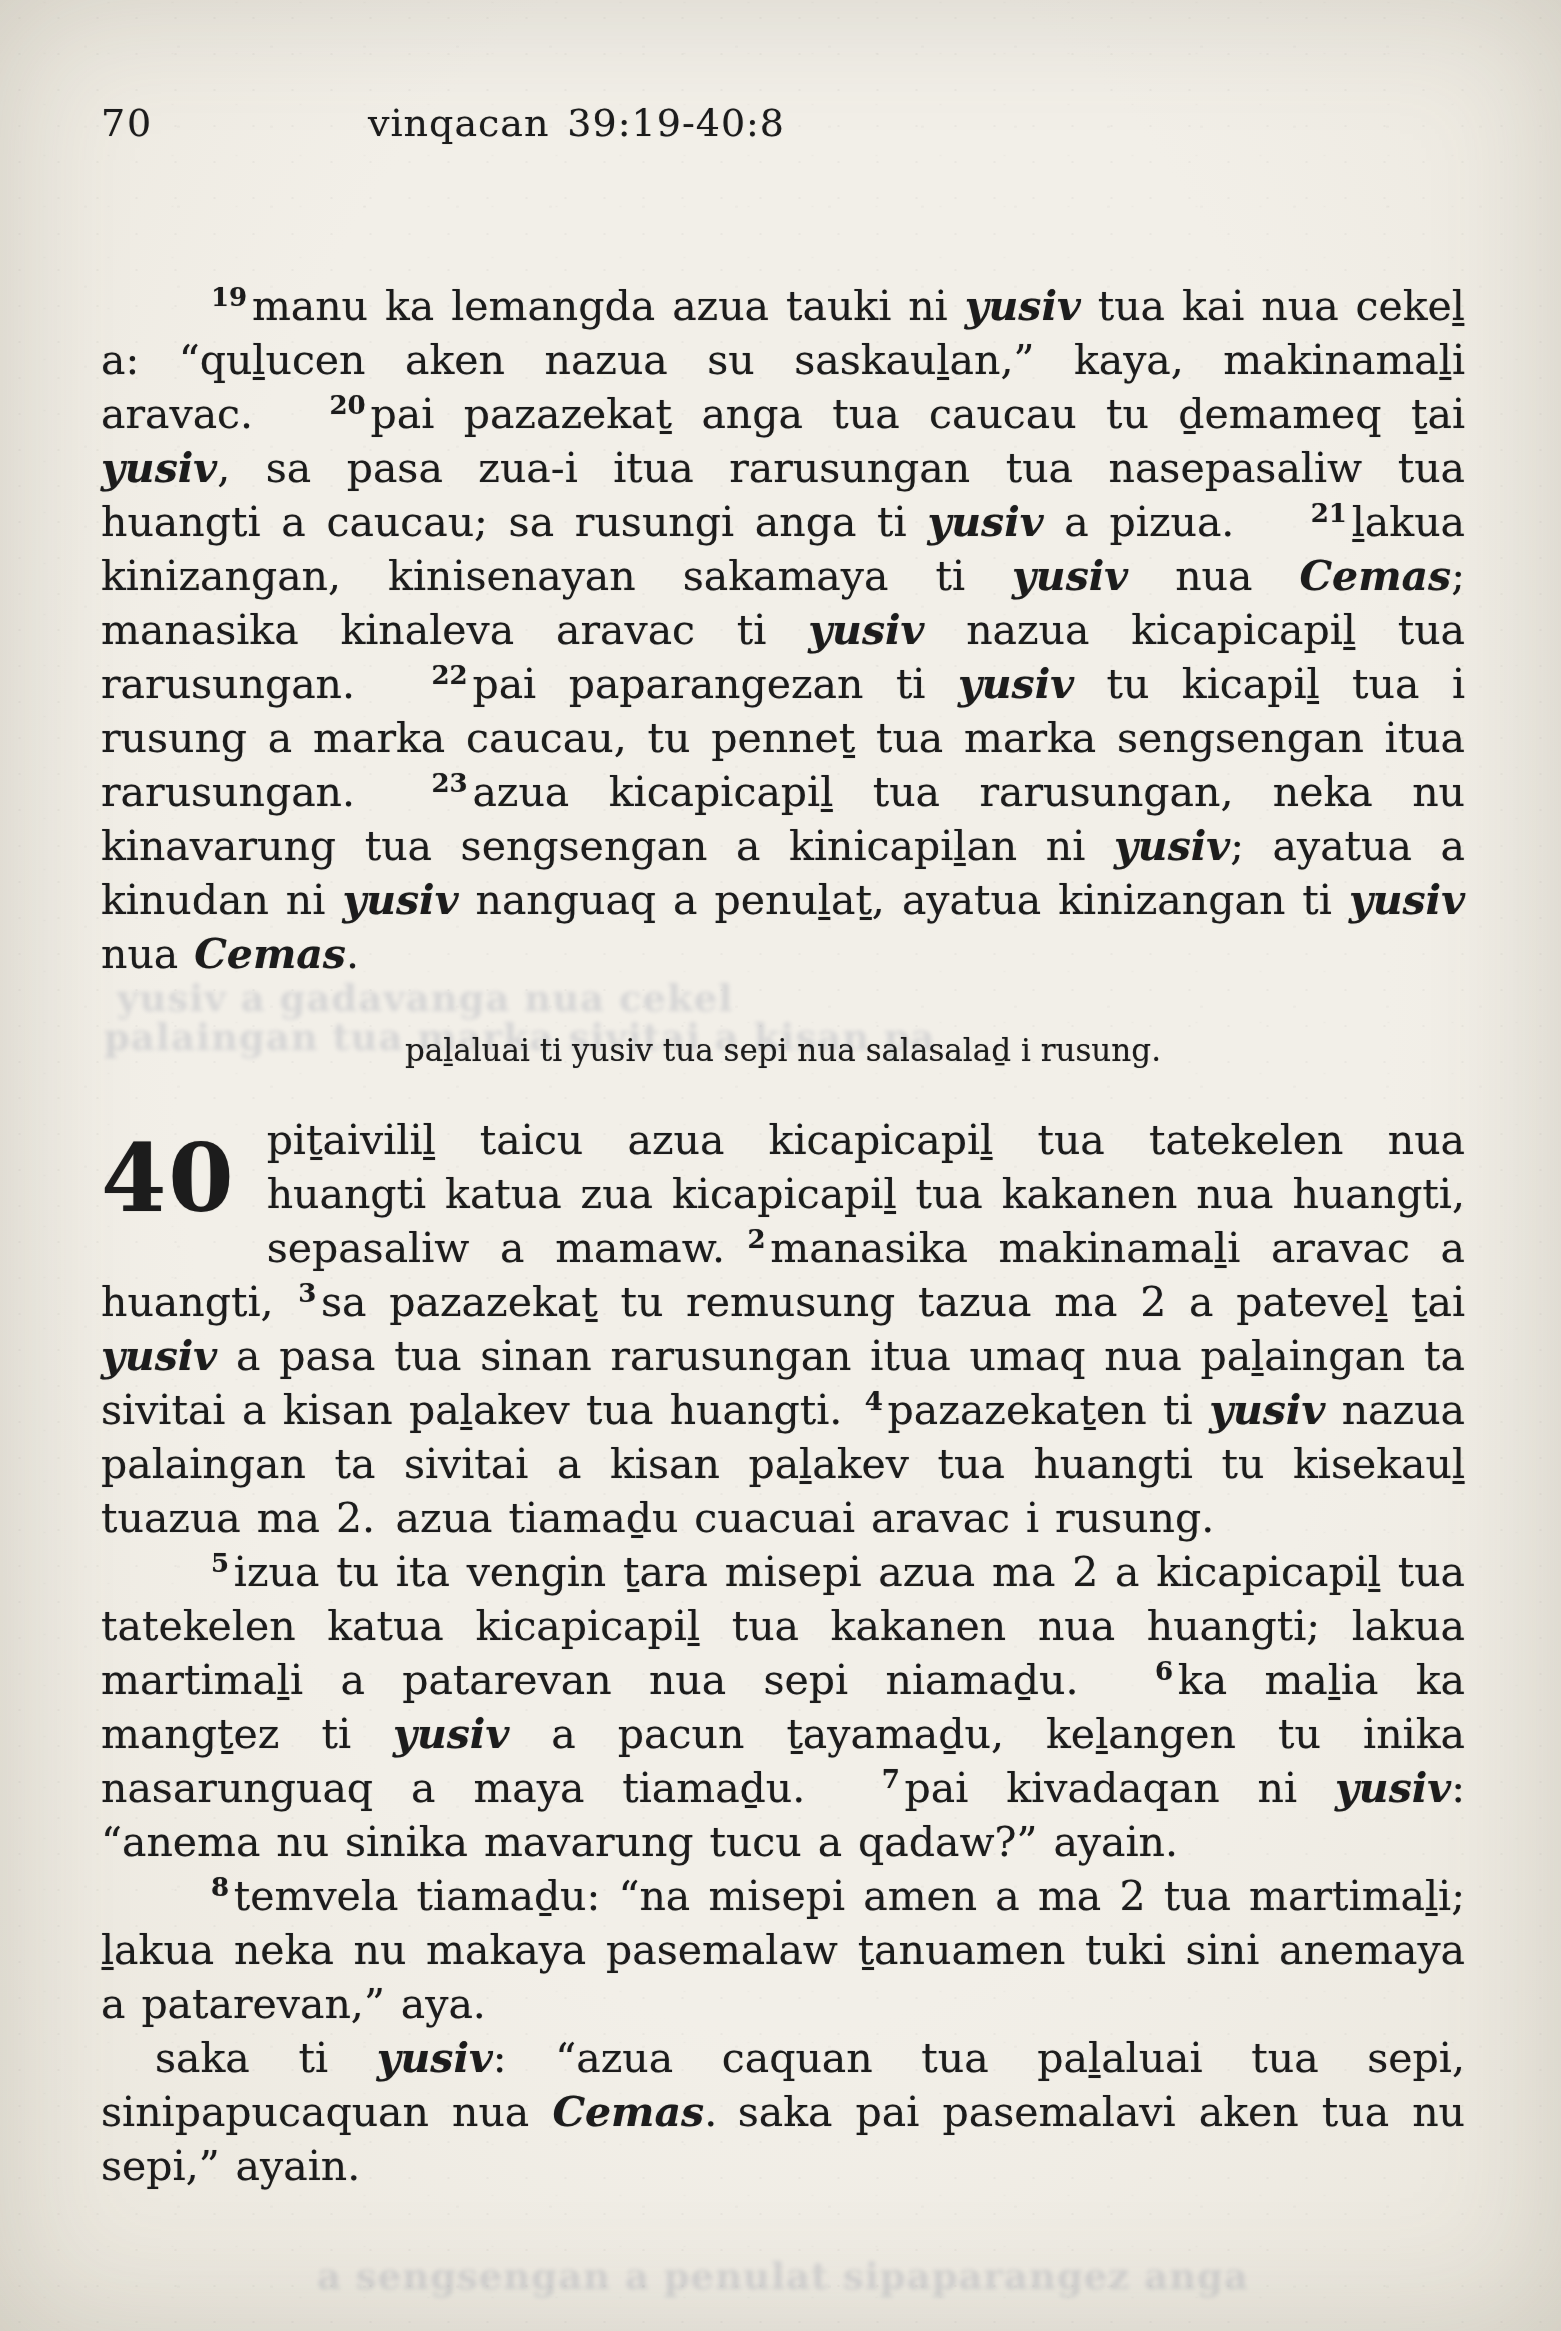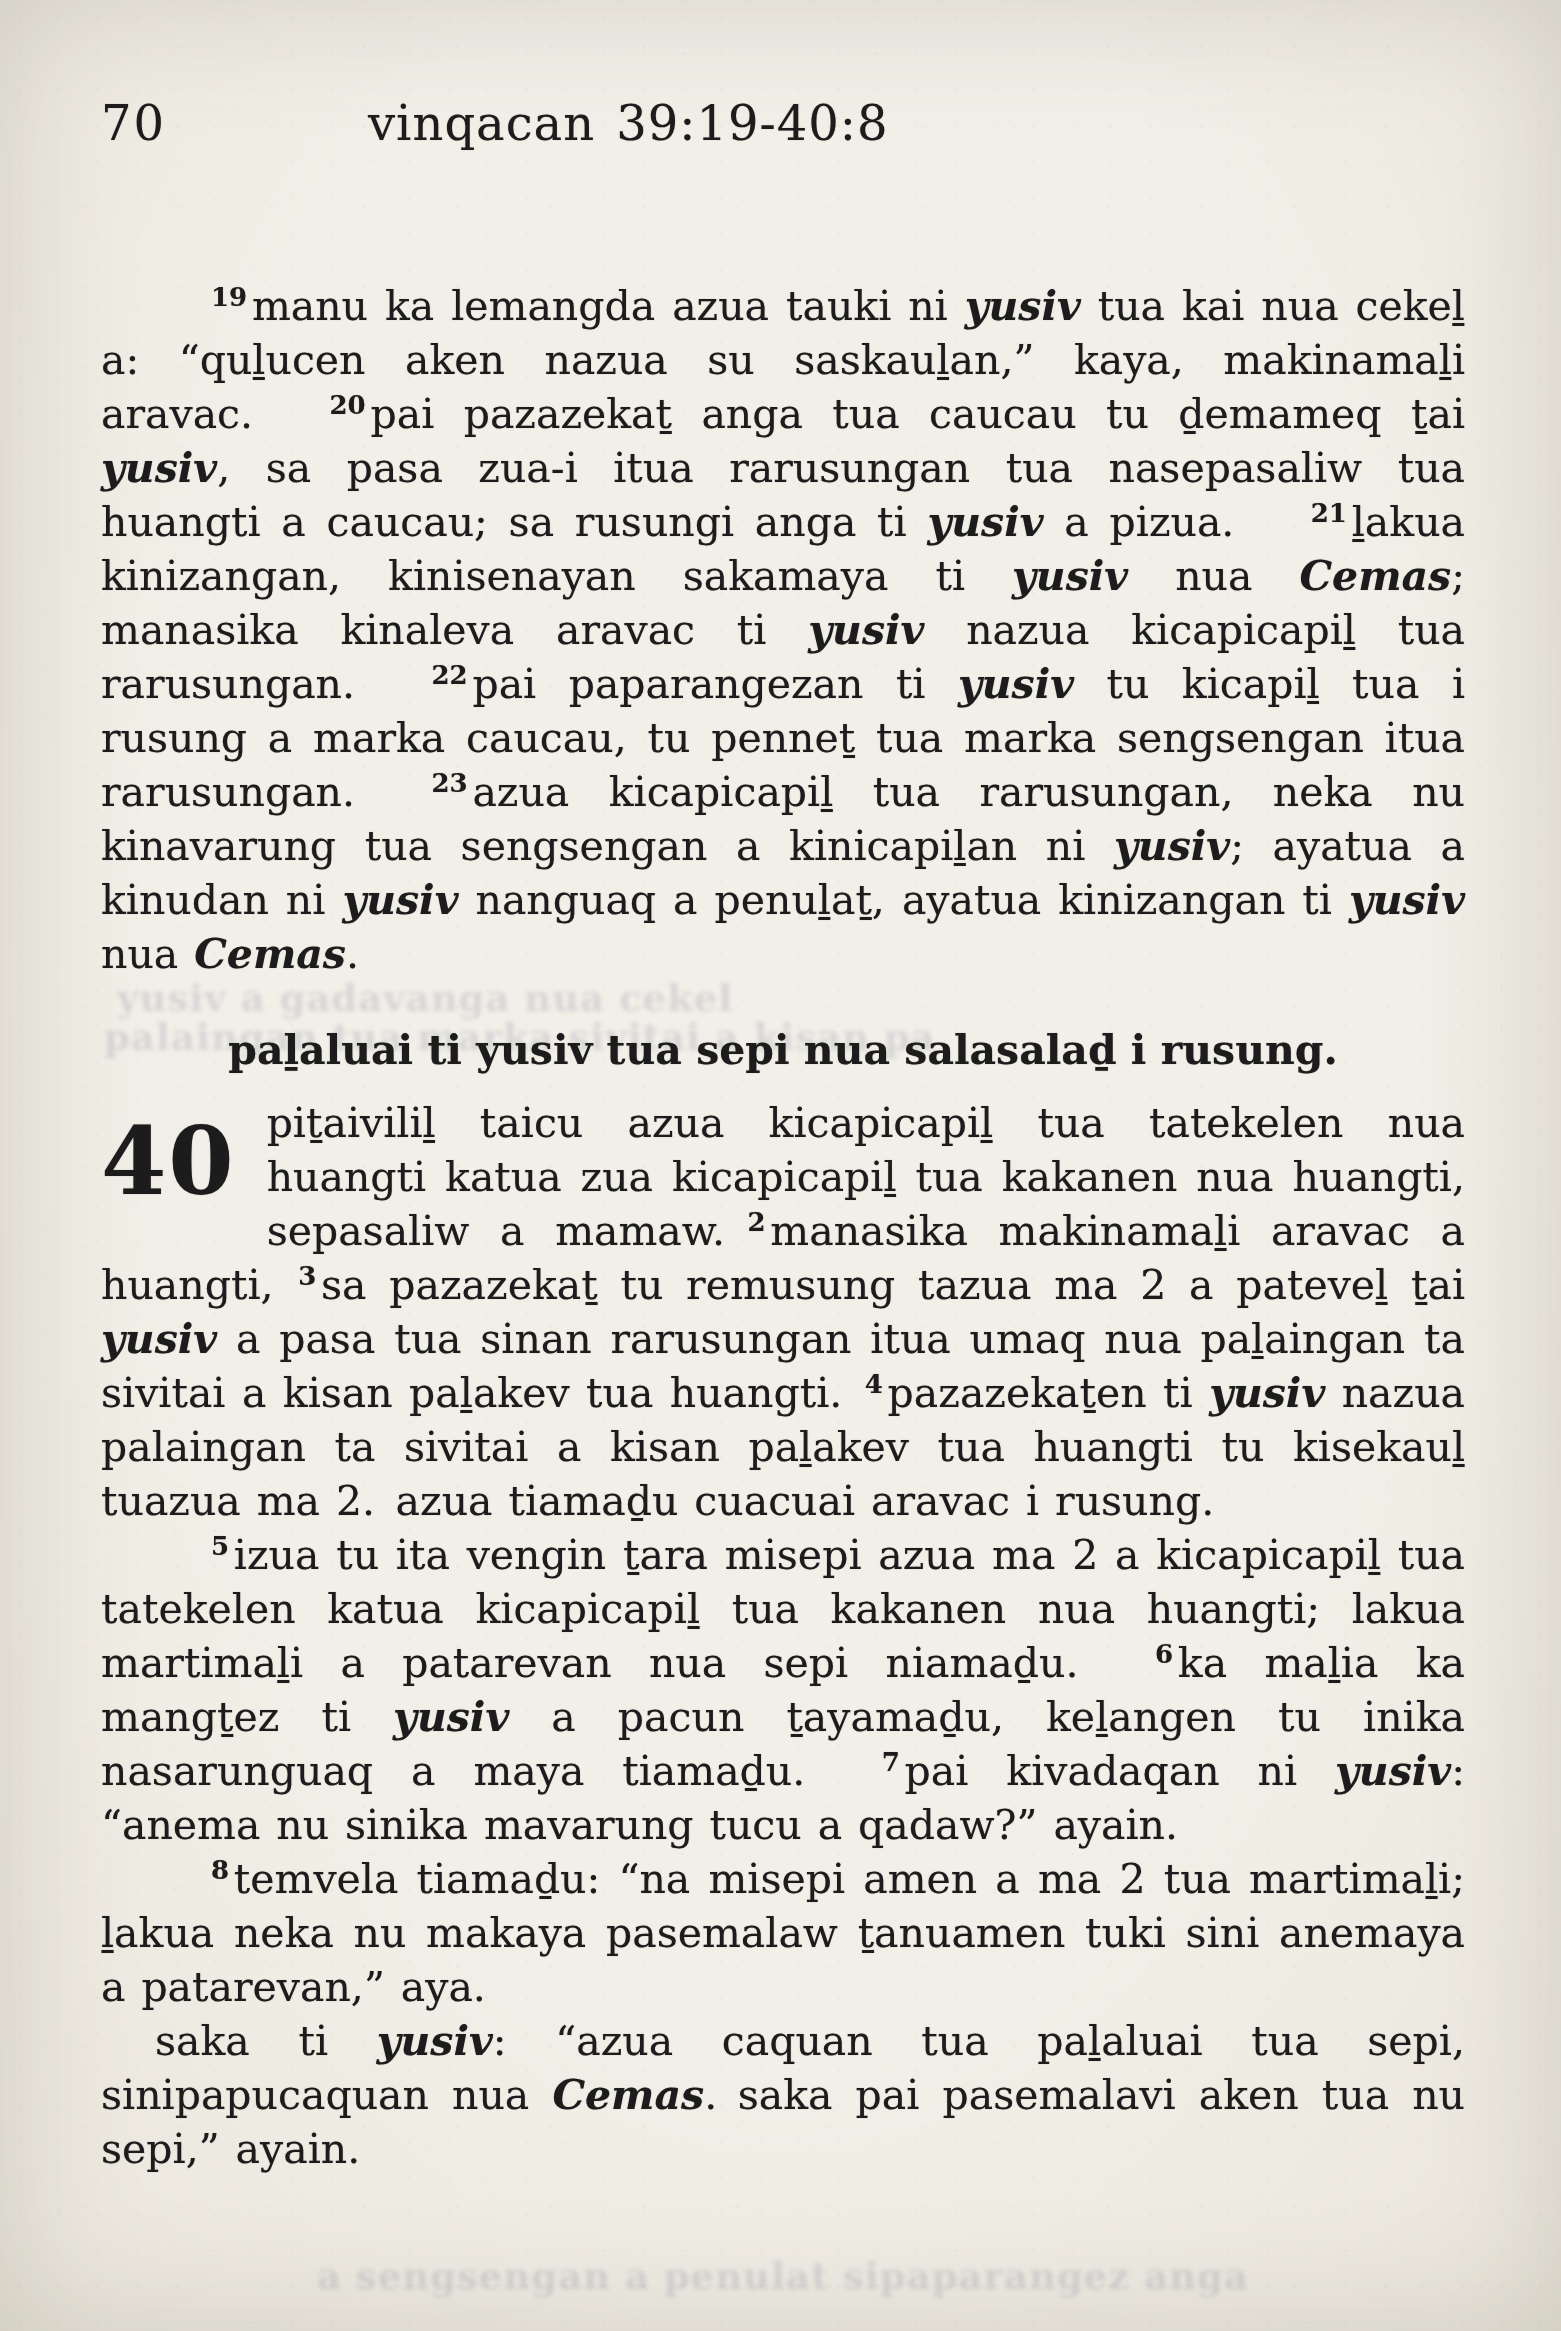--- a/index.html
+++ b/index.html
@@ -20,21 +20,21 @@
     position: absolute; inset: 0; pointer-events: none; opacity: .6;
     background-image:
       radial-gradient(rgba(60,60,60,.08) 1px, transparent 1.3px),
       radial-gradient(rgba(80,80,80,.06) 1px, transparent 1.5px),
       radial-gradient(rgba(40,40,40,.05) 1.2px, transparent 1.8px);
     background-size: 39px 36px, 64px 51px, 93px 80px;
     background-position: 0 0, 12.5px 28px, 39px 6.7px;
   }
   .running-header {
     position: absolute; top: 98px; left: 101px; right: 96px; height: 50px;
-    font-size: 48px; line-height: 50px;
+    font-size: 38px; line-height: 50px;
     text-shadow: 0 0 1px rgba(25,25,25,.4);
   }
   .page-num { position: absolute; left: 0; top: 0; letter-spacing: 1.9px; }
   .running-head { position: absolute; left: 267px; top: 0; word-spacing: 4.8px; letter-spacing: 1px; }
 
   .text-block { position: absolute; top: 279px; left: 101px; width: 1364px; }
   .para {
     margin: 0;
     text-align: justify;
     font-size: 41px; line-height: 54px;
@@ -42,23 +42,23 @@
     text-shadow: 0 0 1px rgba(25,25,25,.42);
   }
   .indent { text-indent: 54px; }
   .para b { font-weight: bold; font-style: italic; }
   .verse-num {
     font-weight: bold; font-size: 26px; line-height: 0;
     vertical-align: 14.4px; margin: 0 4.8px 0 1.9px;
     display: inline-block;
   }
   .section-heading {
-    margin: 42px 0 19px;
-    font-size: 41px; line-height: 54px;
-    font-weight: bold; text-align: center;
+    margin: 42px 0 36px;
+    font-size: 31px; line-height: 54px;
+    font-weight: normal; text-align: center;
     text-shadow: 0 0 1px rgba(25,25,25,.42);
   }
   .dropcap {
     float: left;
     font-weight: bold;
     font-size: 94px; line-height: 98px;
     margin: 16px 31px 0 0;
     letter-spacing: 1.9px;
     text-shadow: 0 0 1px rgba(25,25,25,.45);
   }

